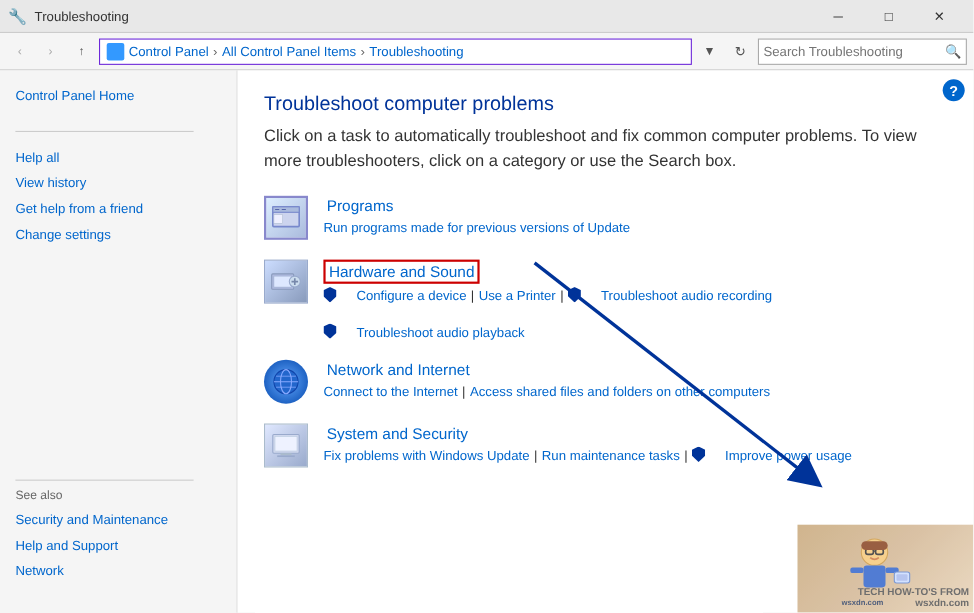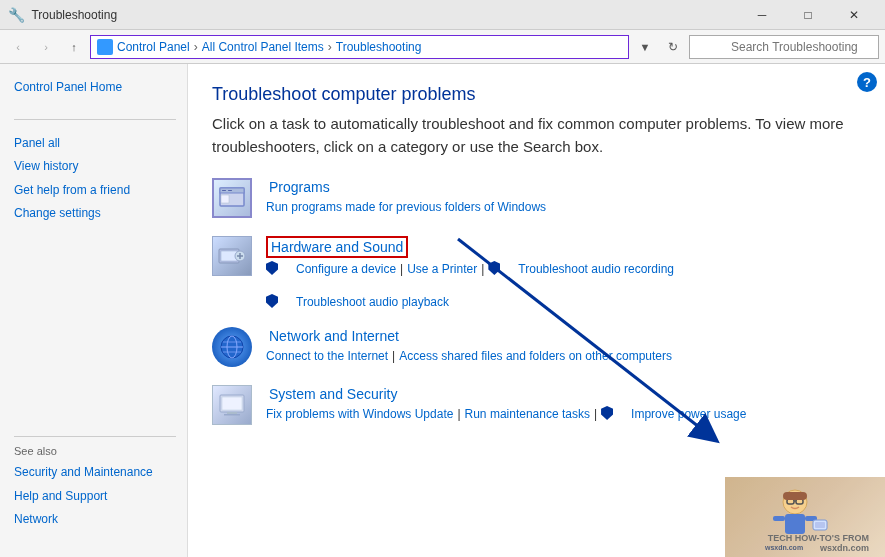--- a/index.html
+++ b/index.html
@@ -100,33 +100,32 @@
       align-items: center;
       padding: 0 4px;
     }
     .search-box input {
       border: none;
       outline: none;
       flex: 1;
       font-size: 12px;
       color: #c2410c;
       background: transparent;
-      margin-left: 37px;
     }
     .search-icon { color: #666; font-size: 12px; }
 
     
     .main-layout {
       display: flex;
       height: calc(557px - 30px - 34px);
     }
 
     
     .sidebar {
-      width: 188px;
+      width: 216px;
       background: #f5f5f5;
       border-right: 1px solid #ddd;
       padding: 12px 0;
       flex-shrink: 0;
     }
     .sidebar-link {
       display: block;
       color: #0066cc;
       text-decoration: none;
       font-size: 12px;
@@ -282,21 +281,21 @@
       justify-content: center;
       font-size: 10px;
       color: #333;
       font-weight: bold;
       position: relative;
       overflow: hidden;
     }
     .watermark-text {
       position: absolute;
       bottom: 4px;
-      right: 16px;
+      right: 4px;
       font-size: 9px;
       color: #555;
       text-align: right;
     }
 
     
     .prog-icon {
       width: 40px;
       height: 40px;
       border: 2px solid #8888cc;
@@ -375,21 +374,21 @@
 <div class="main-layout">
 
   <div class="sidebar">
     <div class="sidebar-wrapper">
       <div>
         <div style="padding: 0 14px 12px 14px;">
           <a class="sidebar-link">Control Panel Home</a>
         </div>
         <hr class="sidebar-divider">
         <div style="padding: 4px 14px;">
-          <a class="sidebar-link">Panel all</a>
+          <a class="sidebar-link">Help all</a>
           <a class="sidebar-link">View history</a>
           <a class="sidebar-link">Get help from a friend</a>
           <a class="sidebar-link">Change settings</a>
         </div>
       </div>
       <div style="padding: 0 14px 14px 14px;">
         <hr class="sidebar-divider" style="margin: 0 0 8px 0;">
         <div class="sidebar-section-label">See also</div>
         <a class="sidebar-link">Security and Maintenance</a>
         <a class="sidebar-link">Help and Support</a>
@@ -413,21 +412,21 @@
             <rect x="2" y="4" width="24" height="5" fill="#aabbdd" stroke="#7788cc" stroke-width="1"></rect>
             <rect x="4" y="6" width="4" height="1" fill="#5566aa" rx="0.5"></rect>
             <rect x="10" y="6" width="4" height="1" fill="#5566aa" rx="0.5"></rect>
             <rect x="3" y="11" width="8" height="8" fill="#eef0ff" stroke="#aabbcc" stroke-width="0.5"></rect>
           </svg>
         </div>
       </div>
       <div class="category-content">
         <a class="category-title">Programs</a>
         <div class="category-links">
-          <a>Run programs made for previous folders of Windows</a>
+          <a>Run programs made for previous versions of Update</a>
         </div>
       </div>
     </div>
 
     <div class="category-item">
       <div class="category-icon">
         <div class="hw-icon">
           <svg width="30" height="30" viewBox="0 0 30 30">
             <rect x="2" y="8" width="20" height="14" fill="#b0bce0" stroke="#8899bb" stroke-width="1" rx="1"></rect>
             <rect x="4" y="10" width="16" height="10" fill="#dde8ff" stroke="#99aacc" stroke-width="0.5"></rect>

